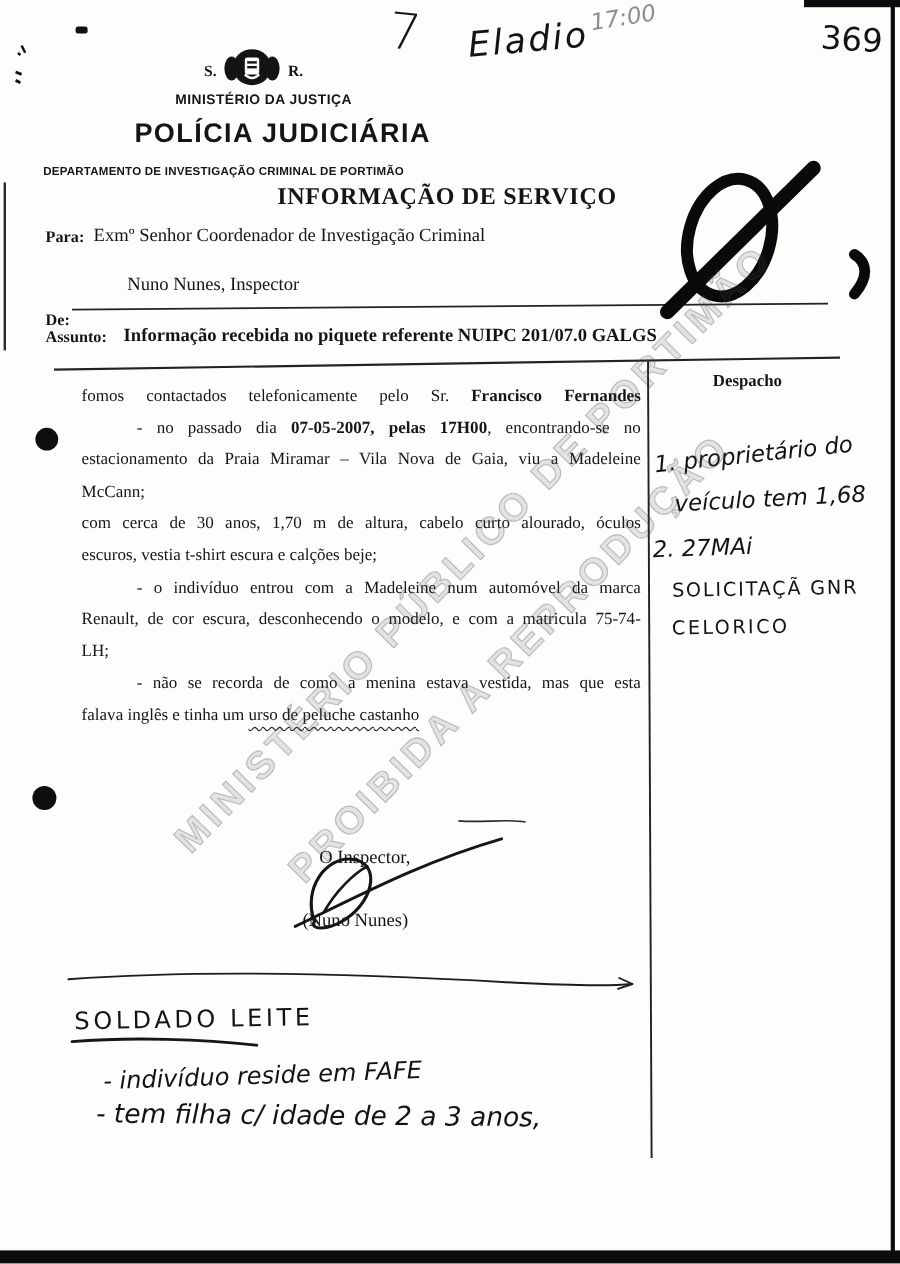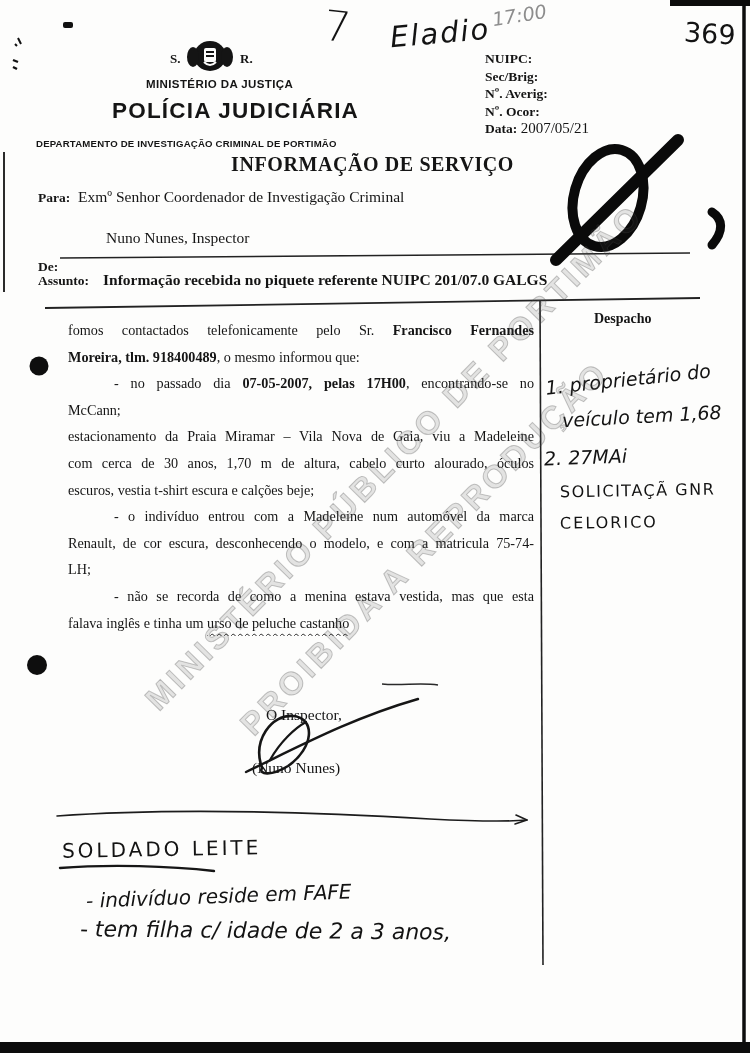--- a/index.html
+++ b/index.html
@@ -106,51 +106,40 @@
   <div class="abs hw z4 faded" style="left:492px; top:4px; font-size:19px; transform:rotate(-9deg);">17:00</div>
   <div class="abs hwc z4" style="left:684px; top:18px; font-size:27px; transform:rotate(4deg);">369</div>
 
   <div class="abs crest-s z4" style="left:170px; top:51px;">S.</div>
   <div class="abs crest-r z4" style="left:240px; top:51px;">R.</div>
   <div class="abs ministry z4" style="left:146px; top:78px;">MINISTÉRIO DA JUSTIÇA</div>
   <div class="abs org z4" style="left:112px; top:98px;">POLÍCIA JUDICIÁRIA</div>
   <div class="abs dept z4" style="left:36px; top:138px;">DEPARTAMENTO DE INVESTIGAÇÃO CRIMINAL DE PORTIMÃO</div>
   <div class="abs doc-title z4" style="left:231px; top:153px;">INFORMAÇÃO DE SERVIÇO</div>
 
-  <div class="abs ref z4">
-    <div>NUIPC:</div>
-    <div>Sec/Brig:</div>
-    <div>Nº. Averig:</div>
-    <div>Nº. Ocor:</div>
-    <div>
-      <span>Data:</span>
-      <span class="val">2007/05/21</span>
-    </div>
-  </div>
 
   <div class="abs lbl z4" style="left:38px; top:190px;">Para:</div>
   <div class="abs val16 z4" style="left:78px; top:188px;">Exmº Senhor Coordenador de Investigação Criminal</div>
   <div class="abs lbl z4" style="left:38px; top:231px;margin-top:28px;">De:</div>
   <div class="abs val16 z4" style="left:78px; top:229px;margin-left:28px;">Nuno Nunes, Inspector</div>
   <div class="abs lbl z4" style="left:38px; top:273px;">Assunto:</div>
   <div class="abs assunto-val z4" style="left:103px; top:271px;">Informação recebida no piquete referente NUIPC 201/07.0 GALGS</div>
 
   <div class="abs despacho-lbl z4" style="left:594px; top:311px;">Despacho</div>
   <div class="abs hw z4" style="left:545px; top:368px; font-size:19px; transform:rotate(-6deg);">1. proprietário do</div>
   <div class="abs hw z4" style="left:562px; top:405px; font-size:19px; transform:rotate(-3deg);">veículo tem 1,68</div>
   <div class="abs hw z4" style="left:544px; top:446px; font-size:19px; transform:rotate(-2deg);">2. 27MAi</div>
   <div class="abs hwc z4" style="left:560px; top:481px; font-size:16px; letter-spacing:1.5px; transform:rotate(-1deg);">SOLICITAÇÃ GNR</div>
   <div class="abs hwc z4" style="left:560px; top:513px; font-size:16px; letter-spacing:2px; transform:rotate(-1deg);">CELORICO</div>
 
   <div class="abs body-text z4">
       <div class="bline just"><span>fomos contactados telefonicamente pelo Sr. </span><span class="b">Francisco Fernandes</span></div>
-      <div class="bline"><span class="b">Moreira, tlm. 918400489</span><span>, o mesmo informou que:</span></div>
       <div class="bline ind just"><span>- no passado dia </span><span class="b">07-05-2007, pelas 17H00</span><span>, encontrando-se no</span></div>
+      <div class="bline just"><span>estacionamento da Praia Miramar – Vila Nova de Gaia, viu a Madeleine</span></div>
       <div class="bline"><span>McCann;</span></div>
-      <div class="bline just"><span>estacionamento da Praia Miramar – Vila Nova de Gaia, viu a Madeleine</span></div>
       <div class="bline just"><span>com cerca de 30 anos, 1,70 m de altura, cabelo curto alourado, óculos</span></div>
       <div class="bline"><span>escuros, vestia t-shirt escura e calções beje;</span></div>
       <div class="bline ind just"><span>- o indivíduo entrou com a Madeleine num automóvel da marca</span></div>
       <div class="bline just"><span>Renault, de cor escura, desconhecendo o modelo, e com a matricula 75-74-</span></div>
       <div class="bline"><span>LH;</span></div>
       <div class="bline ind just"><span>- não se recorda de como a menina estava vestida, mas que esta</span></div>
       <div class="bline"><span>falava inglês e tinha um </span><span class="u">urso de peluche castanho</span></div>
     </div>
 
   <div class="abs z4" style="left:266px; top:706px; font-size:15.5px;">O Inspector,</div>

